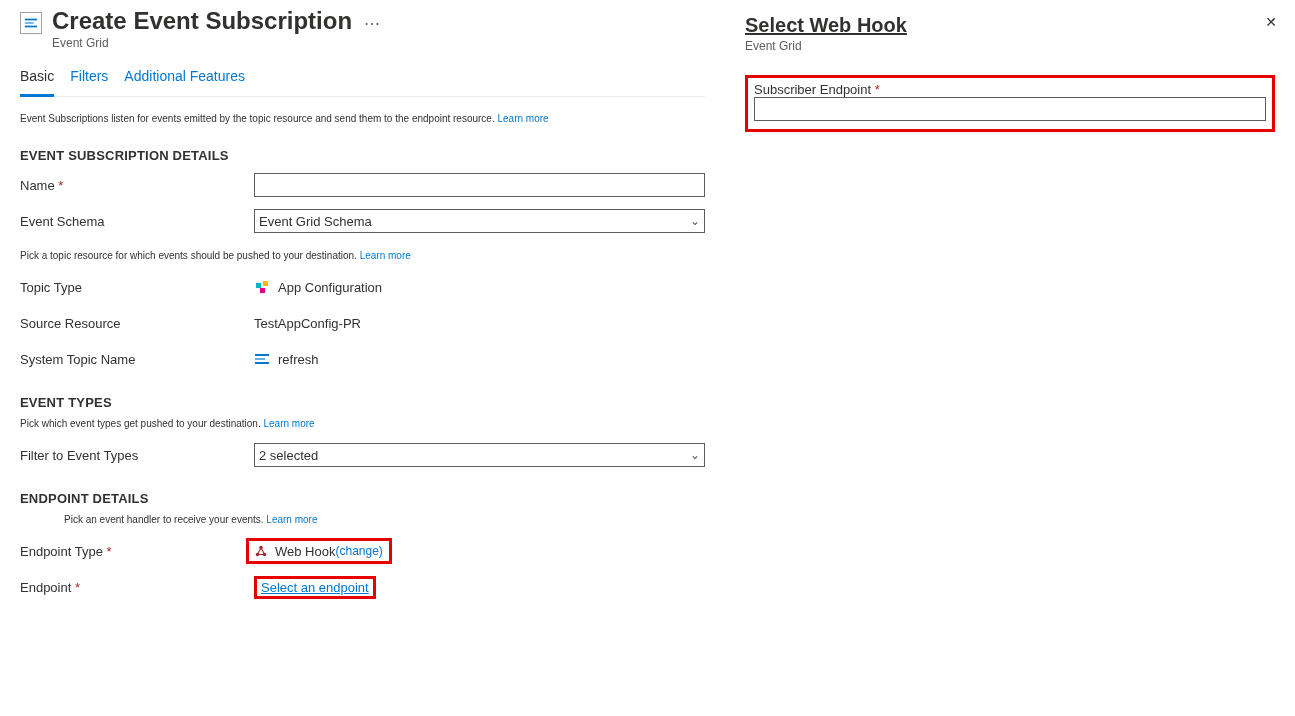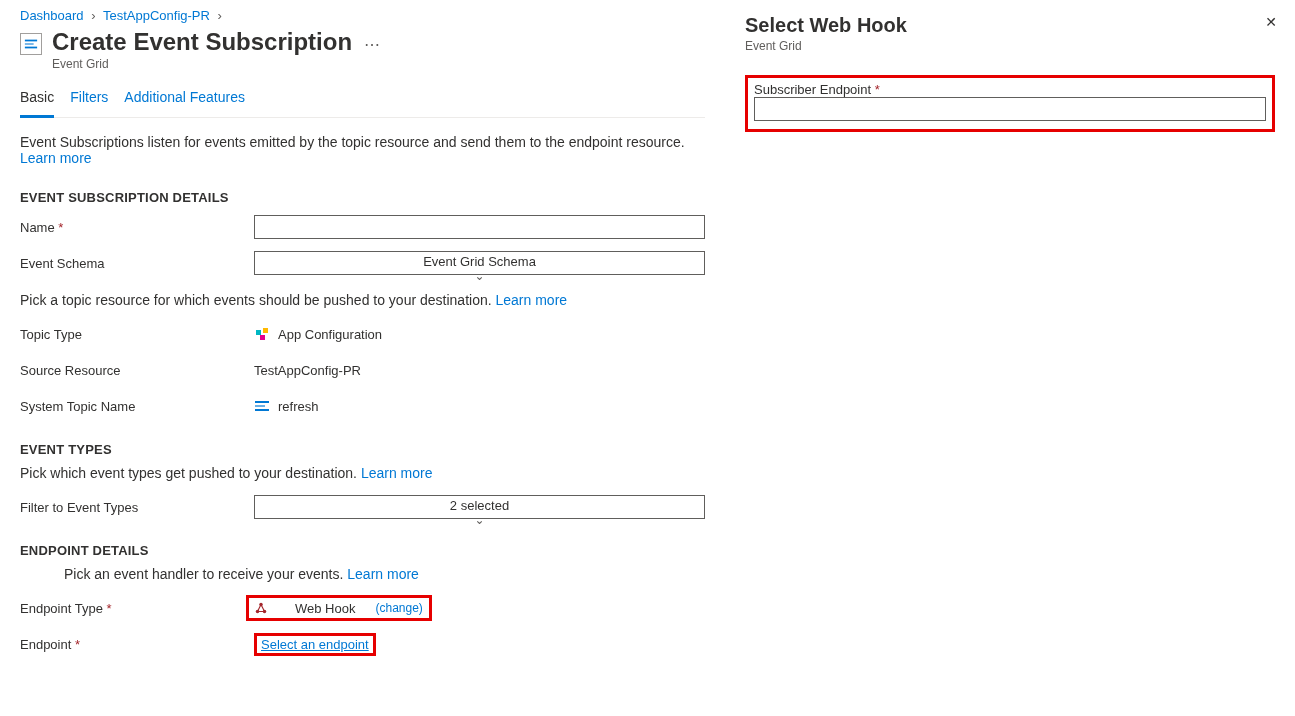--- a/index.html
+++ b/index.html
@@ -29,81 +29,73 @@
     display: flex; align-items: center; justify-content: center;
     margin-top: 4px;
     color: #0078d4;
   }
   .page-title { font-size: 24px; font-weight: 600; line-height: 1.1; }
   .page-sub { font-size: 12px; color: #605e5c; margin-top: 2px; }
   .more-dots { color: #605e5c; font-size: 16px; margin-left: 2px; margin-top: 6px; cursor: pointer; }
   .tabs { display: flex; gap: 16px; border-bottom: 1px solid #edebe9; margin-bottom: 16px; }
   .tab { padding: 6px 0 10px 0; font-size: 14px; cursor: pointer; color: #0078d4; }
   .tab.active { color: #323130; border-bottom: 3px solid #0078d4; margin-bottom: -1px; }
-  .desc { font-size: 14px; color: #323130; margin-bottom: 24px; }
+  .desc { font-size: 10px; color: #323130; margin-bottom: 24px; }
   .link { color: #0078d4; text-decoration: none; cursor: pointer; }
   .section-title { font-size: 13px; font-weight: 600; text-transform: uppercase; margin-bottom: 8px; margin-top: 22px; letter-spacing: 0.2px; }
   .section-title:first-of-type { margin-top: 0; }
   .form-row { display: flex; align-items: center; margin-bottom: 8px; min-height: 28px; }
   .form-label { width: 234px; font-size: 13px; color: #323130; flex-shrink: 0; }
   .required { color: #a4262c; }
   .text-input, .select-input {
     width: 469px; height: 24px;
     border: 1px solid #605e5c;
     padding: 2px 4px;
     font-size: 13px;
     background: #fff;
-    flex-direction: column;
   }
   .select-input { display: flex; align-items: center; justify-content: space-between; cursor: pointer; }
   .chev { font-size: 12px; color: #605e5c; }
   .topic-icon { width: 16px; height: 16px; margin-right: 8px; display:inline-flex; align-items:center; justify-content:center; }
   .topic-value { display: flex; align-items: center; font-size: 13px; }
   .endpoint-box {
     display: inline-flex; align-items: center;
     border: 3px solid #e60000;
     padding: 2px 6px 2px 4px;
     margin-left: -8px;
-    gap: 20px;
   }
   .endpoint-icon { width: 16px; height: 16px; margin-right: 6px; color: #a4262c; display:flex; align-items:center; justify-content:center; }
   .change-link { color: #0078d4; font-size: 12px; margin-left: 0; cursor: pointer; }
   .select-endpoint-box {
     display: inline-block;
     border: 3px solid #e60000;
     padding: 1px 4px;
   }
   .select-endpoint-box .link { text-decoration: underline; font-size: 13px; }
 
-  .panel-title { font-size: 20px; font-weight: 600; }
+  .panel-title { font-size: 20px; font-weight: 600; text-decoration: underline; }
   .panel-sub { font-size: 12px; color: #605e5c; margin-top: 2px; margin-bottom: 22px; }
   .close-btn { position: absolute; top: 14px; right: 18px; cursor: pointer; font-size: 14px; color: #323130; }
   .panel-field-box {
     border: 3px solid #e60000;
     padding: 4px 6px 8px 6px;
   }
   .panel-label { font-size: 13px; display:block; }
   .panel-input {
     width: 100%; height: 24px;
     border: 1px solid #605e5c;
     padding: 2px 6px;
     font-size: 13px;
   }
 </style>
 </head>
 <body>
 
 <div class="main">
 
-  <div class="breadcrumb">
-    <a href="#">Dashboard</a>
-    <span class="breadcrumb-sep">›</span>
-    <a href="#">TestAppConfig-PR</a>
-    <span class="breadcrumb-sep">›</span>
-  </div>
 
   <div class="page-header">
     <div class="page-icon">
       <svg width="14" height="14" viewBox="0 0 16 16">
           <rect x="1" y="3" width="14" height="2" fill="#0078d4"></rect>
           <rect x="1" y="7" width="10" height="2" fill="#69afe5"></rect>
           <rect x="1" y="11" width="14" height="2" fill="#0078d4"></rect>
         </svg>
     </div>
     <div>

